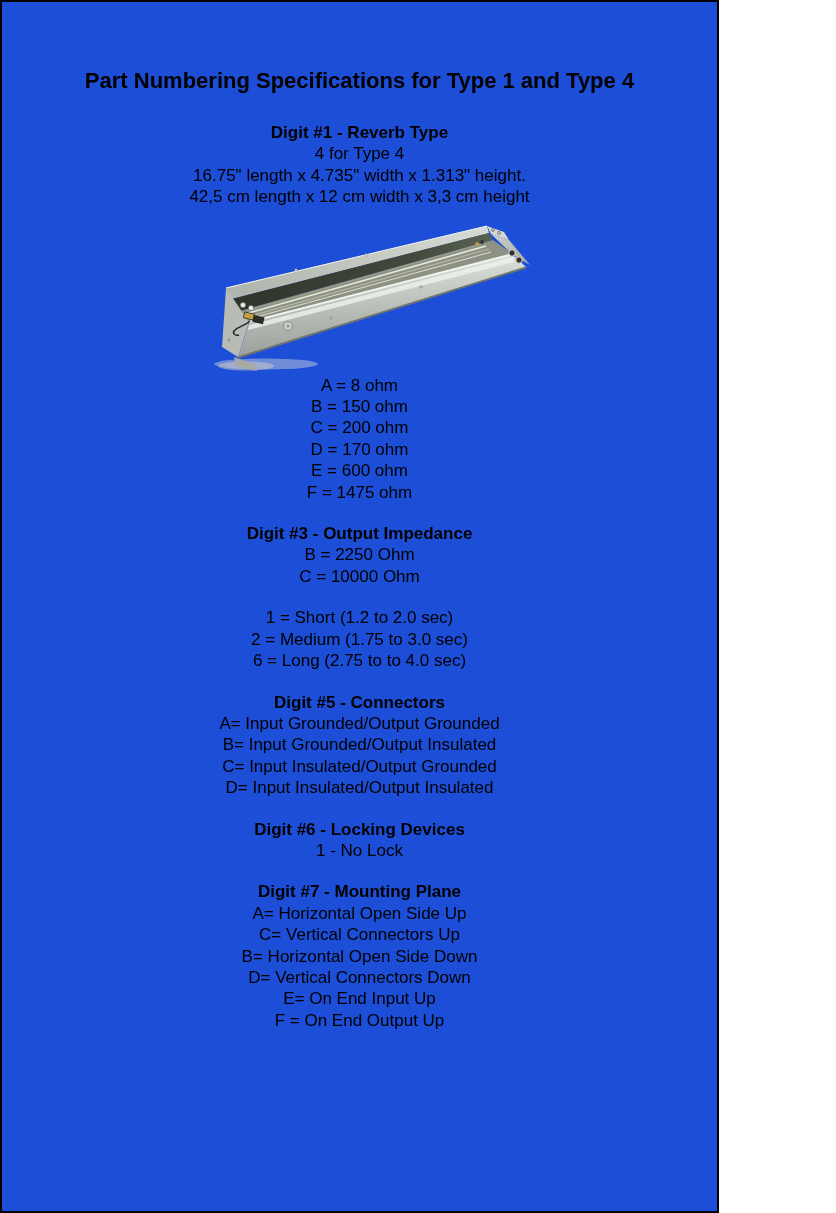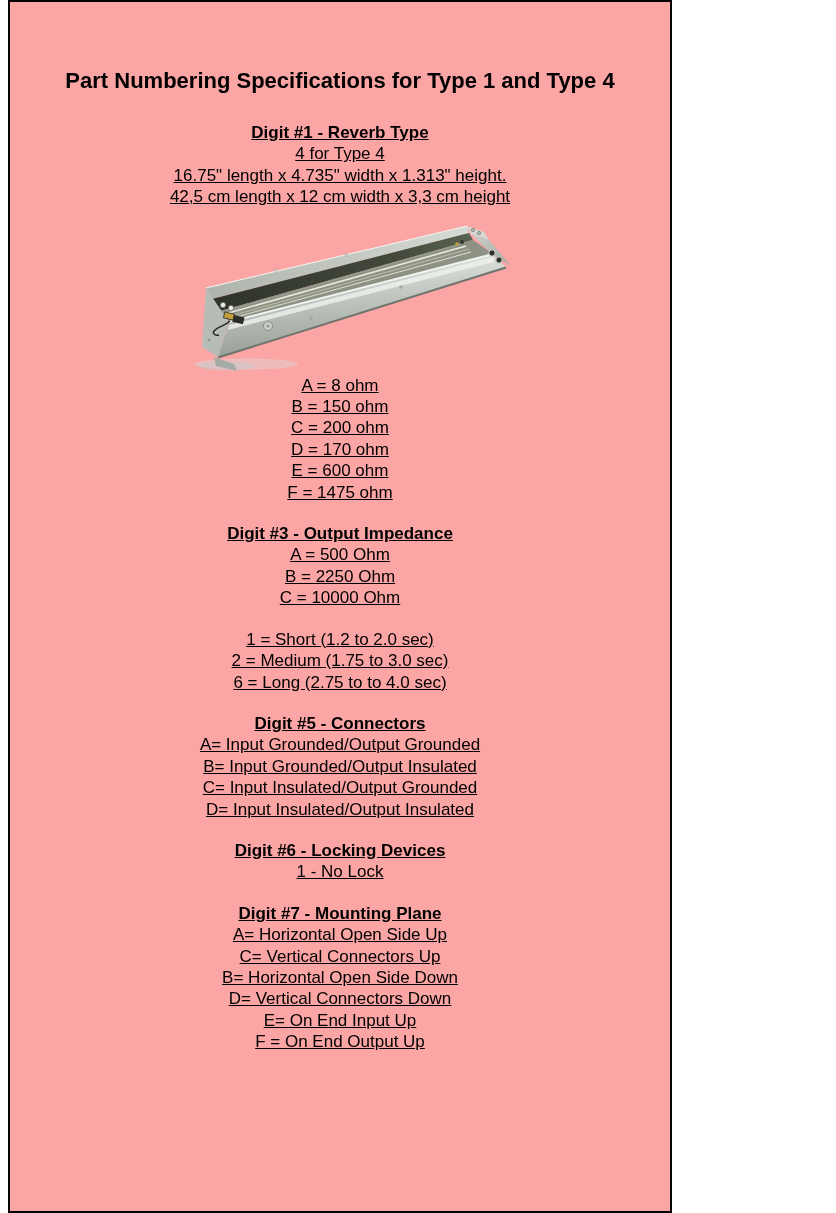--- a/index.html
+++ b/index.html
@@ -1,40 +1,39 @@
 <!DOCTYPE html>
 <html><head>
 <meta charset="utf-8">
 <style>
   html,body{margin:0;padding:0;background:#ffffff;}
   .frame{
-    width:664px;height:1213px;
+    width:719px;height:1213px;
     box-sizing:border-box;
     border:2px solid #000000;
-    background:#fca5a5;
+    background:#1d4ed8;
     overflow:hidden;
-    margin-left:8px;
   }
   .doc{
     font-family:"Liberation Sans", sans-serif;
     color:#000000;
     text-align:center;
     font-size:17px;
     line-height:21.4px;
   }
   .title{
     margin:66px 0 0 0;
     font-size:22px;
     line-height:26px;
     font-weight:700;
   }
   .sec{margin:20px 0 0 0;}
   .sec-first{margin-top:28px;}
   .sec-after-photo{margin-top:3px;}
-  .sec p{margin:0;text-decoration:underline;}
+  .sec p{margin:0;}
   .h{font-weight:700;}
   .photo{
     margin:6px auto 0 auto;
     width:350px;height:158px;
     position:relative;left:11px;
     padding:0;
   }
   .photo svg{display:block;}
 </style>
 </head>
@@ -149,21 +148,20 @@
       <p class="ln">A = 8 ohm</p>
       <p class="ln">B = 150 ohm</p>
       <p class="ln">C = 200 ohm</p>
       <p class="ln">D = 170 ohm</p>
       <p class="ln">E = 600 ohm</p>
       <p class="ln">F = 1475 ohm</p>
     </section>
 
     <section class="sec">
       <p class="h">Digit #3 - Output Impedance</p>
-      <p class="ln">A = 500 Ohm</p>
       <p class="ln">B = 2250 Ohm</p>
       <p class="ln">C = 10000 Ohm</p>
     </section>
 
     <section class="sec">
       <p class="ln">1 = Short (1.2 to 2.0 sec)</p>
       <p class="ln">2 = Medium (1.75 to 3.0 sec)</p>
       <p class="ln">6 = Long (2.75 to to 4.0 sec)</p>
     </section>
 

